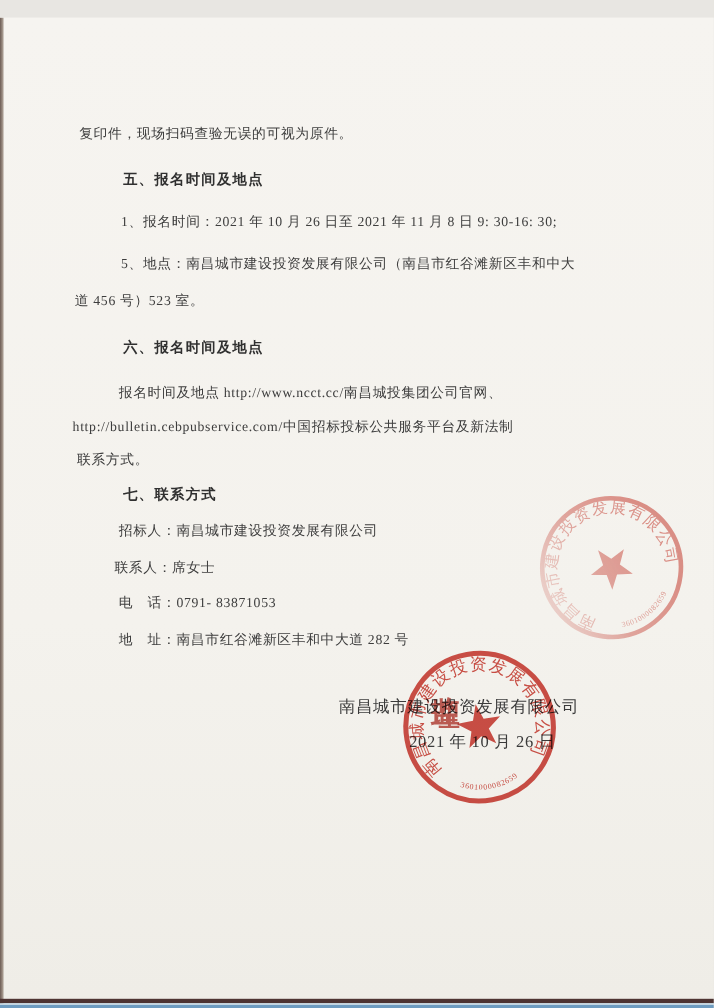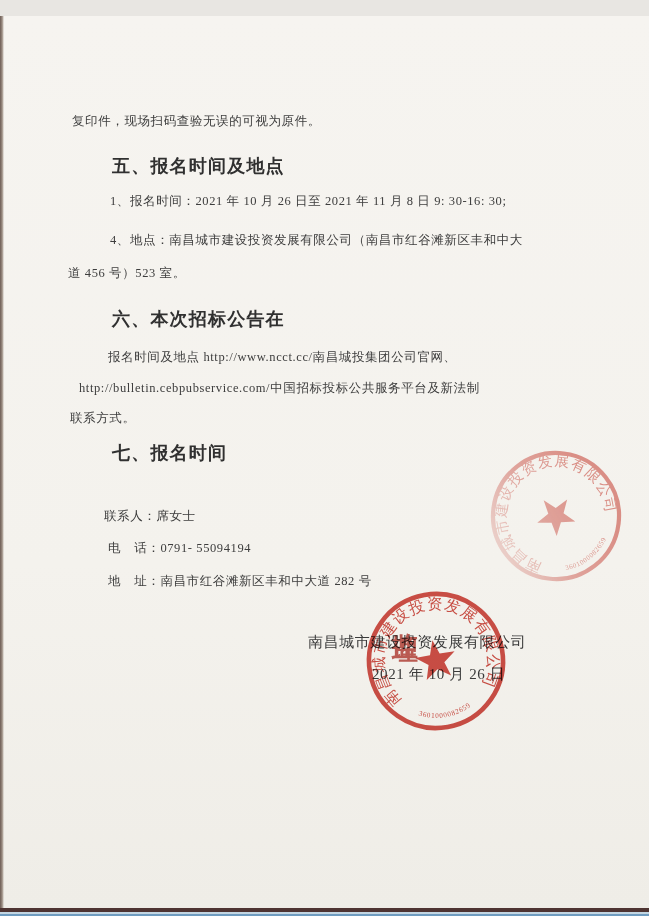--- a/index.html
+++ b/index.html
@@ -31,21 +31,21 @@
   }
   .line{
     position:absolute;
     white-space:nowrap;
     font-size:12.5px;
     letter-spacing:0.6px;
     color:#3d3d3d;
   }
   .heading{
     font-weight:700;
-    font-size:18px;
+    font-size:13px;
     color:#303030;
     letter-spacing:1.2px;
   }
   .sig{
     font-size:15px;
     letter-spacing:0.6px;
     color:#3a3a3a;
   }
   .seal-layer{
     position:absolute;left:0;top:0;width:649px;height:916px;
@@ -70,31 +70,32 @@
 </style>
 </head>
 <body>
 
 <div class="page">
 
   <div class="line" style="left:72px;top:97px">复印件，现场扫码查验无误的可视为原件。</div>
 
   <div class="line heading" style="left:112px;top:138px">五、报名时间及地点</div>
   <div class="line" style="left:110px;top:177px">1、报名时间：2021 年 10 月 26 日至 2021 年 11 月 8 日 9: 30-16: 30;</div>
-  <div class="line" style="left:110px;top:216px">4、地点：南昌城市建设投资发展有限公司（南昌市红谷滩新区丰和中大</div>
+  <div class="line" style="left:110px;top:216px">5、地点：南昌城市建设投资发展有限公司（南昌市红谷滩新区丰和中大</div>
   <div class="line" style="left:68px;top:249px">道 456 号）523 室。</div>
 
-  <div class="line heading" style="left:112px;top:291px">六、本次招标公告在</div>
+  <div class="line heading" style="left:112px;top:291px">六、报名时间及地点</div>
   <div class="line" style="left:108px;top:333px">报名时间及地点 http://www.ncct.cc/南昌城投集团公司官网、</div>
-  <div class="line" style="left:79px;top:364px">http://bulletin.cebpubservice.com/中国招标投标公共服务平台及新法制</div>
+  <div class="line" style="left:66px;top:364px">http://bulletin.cebpubservice.com/中国招标投标公共服务平台及新法制</div>
   <div class="line" style="left:70px;top:394px">联系方式。</div>
 
-  <div class="line heading" style="left:112px;top:425px">七、报名时间</div>
+  <div class="line heading" style="left:112px;top:425px">七、联系方式</div>
+  <div class="line" style="left:108px;top:458px">招标人：南昌城市建设投资发展有限公司</div>
   <div class="line" style="left:104px;top:492px">联系人：席女士</div>
-  <div class="line" style="left:108px;top:524px">电　话：0791- 55094194</div>
+  <div class="line" style="left:108px;top:524px">电　话：0791- 83871053</div>
   <div class="line" style="left:108px;top:557px">地　址：南昌市红谷滩新区丰和中大道 282 号</div>
 
   <div class="line sig" style="left:308px;top:617px">南昌城市建设投资发展有限公司</div>
   <div class="line sig" style="left:372px;top:649px">2021 年 10 月 26 日</div>
 
   <div class="seal-artifact">监理</div>
 
   <svg class="seal-layer" viewBox="0 0 649 916" width="649" height="916">
     <defs>
       <path id="ringPathA" d="M -42.6 29.8 A 52 52 0 1 1 42.6 29.8" fill="none"></path>

